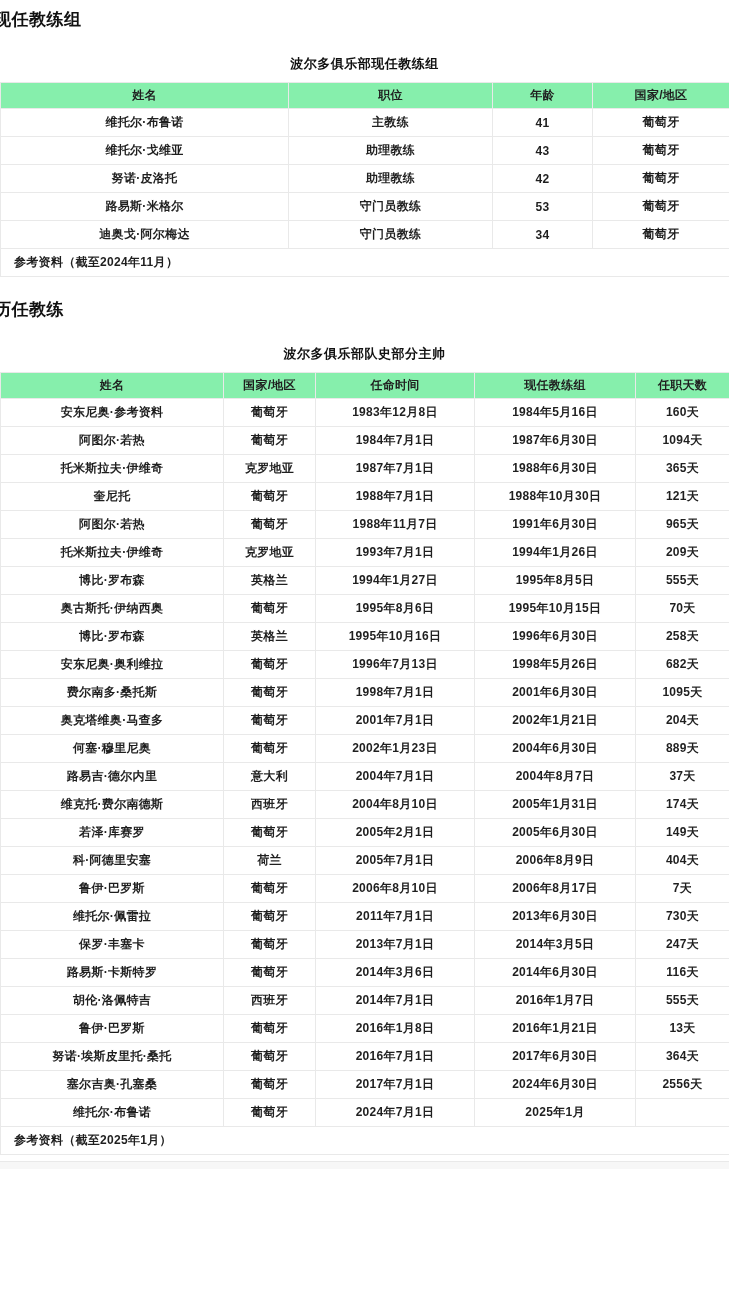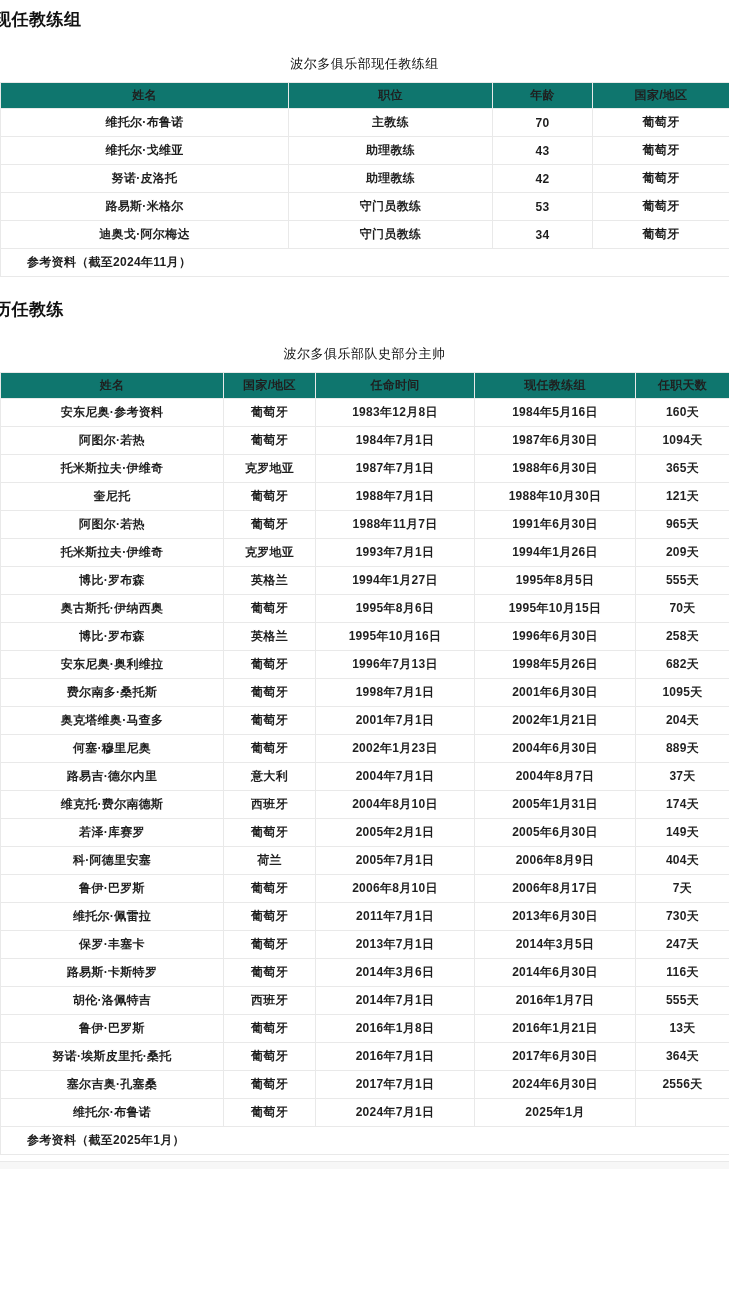--- a/index.html
+++ b/index.html
@@ -8,36 +8,36 @@
     font-family:"Liberation Sans","DejaVu Sans",sans-serif;
     color:#1f1f1f;
   }
   .section-title{
     font-size:17px;font-weight:700;color:#111;
     margin:0 0 0 -6px;letter-spacing:.5px;
   }
   .section-title.first{padding-top:8px;}
   .section-title.second{padding-top:21px;}
   .tbl-caption{
-    text-align:center;font-weight:400;font-size:13px;color:#111;
+    text-align:center;font-weight:700;font-size:13px;color:#111;
     margin:0;padding:24px 0 9px 0;letter-spacing:.5px;
   }
   table{
     width:729px;border-collapse:collapse;table-layout:fixed;
   }
   th,td{
     border:1px solid #e9e9e9;
     font-size:12px;font-weight:700;color:#1f1f1f;
     text-align:center;vertical-align:middle;
     padding:0 4px;overflow:hidden;white-space:nowrap;
     letter-spacing:.3px;
   }
-  thead th{background:#0f766e;height:25px;}
+  thead th{background:#86efac;height:25px;}
   tbody td{height:27px;}
-  tfoot td{height:27px;text-align:left;padding-left:26px;}
+  tfoot td{height:27px;text-align:left;padding-left:13px;}
   table{border-left:1px solid #e9e9e9;border-right:1px solid #e9e9e9;}
   .next-table-stub{
     margin-top:6px;height:8px;width:729px;
     background:#f7f7f7;
     border-top:1px solid #e9e9e9;
     box-sizing:border-box;
   }
 </style>
 </head>
 <body>
@@ -58,21 +58,21 @@
         <th>姓名</th>
         <th>职位</th>
         <th>年龄</th>
         <th>国家/地区</th>
       </tr>
     </thead>
     <tbody>
       <tr>
         <td>维托尔·布鲁诺</td>
         <td>主教练</td>
-        <td>70</td>
+        <td>41</td>
         <td>葡萄牙</td>
       </tr>
       <tr>
         <td>维托尔·戈维亚</td>
         <td>助理教练</td>
         <td>43</td>
         <td>葡萄牙</td>
       </tr>
       <tr>
         <td>努诺·皮洛托</td>

